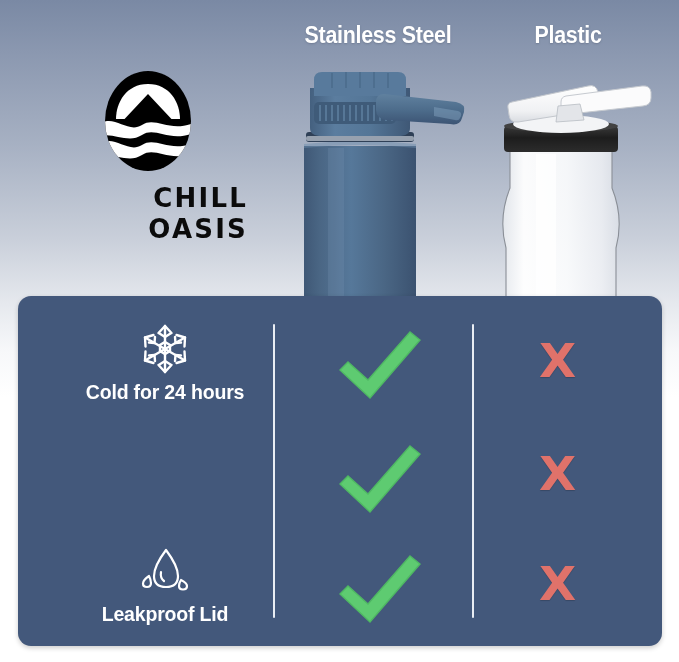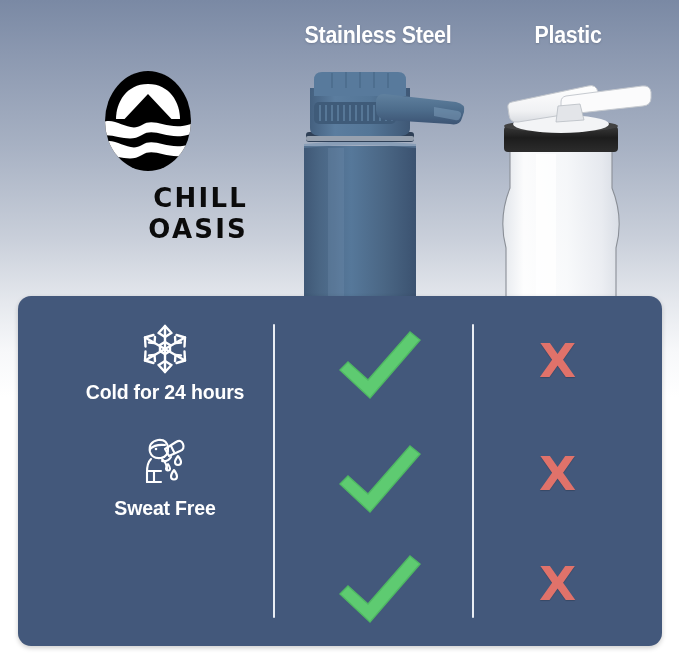--- a/index.html
+++ b/index.html
@@ -280,49 +280,36 @@
         <path d="M37.5 33 L43 33.5 M37.5 33 L37 39"></path>
         <path d="M37.5 21 L43 20.5 M37.5 21 L37 15"></path>
         <path d="M16.5 33 L11 33.5 M16.5 33 L17 39"></path>
 
         <path d="M27 20 L32 23 L32 29 L27 32 L22 29 L22 23 Z"></path>
       </g>
     </svg>
     <div class="feature-label">Cold for 24 hours</div>
   </div>
 
-  <div class="feature-row" id="row-1">
-    <svg class="feature-icon" width="54" height="56" viewBox="0 0 54 56">
-      <g stroke="#ffffff" stroke-width="2.1" fill="none" stroke-linecap="round" stroke-linejoin="round">
-
-        <path d="M12 16 Q 10 6 20 4 Q 29 3 30 12 Q 31 20 23 22 Q 14 23 12 16 Z"></path>
-
-        <path d="M12 13 Q 17 8 27 9"></path>
-
-        <circle cx="18" cy="13" r="1.3" fill="#ffffff" stroke="none"></circle>
-
-        <path d="M27 13 L38 6 Q 43 3 45 8 Q 47 13 42 15 L31 20 Z"></path>
-        <line x1="33" y1="10" x2="36" y2="16"></line>
-
-        <path d="M13 23 Q 9 27 9 36 L9 46"></path>
-        <path d="M24 23 Q 29 27 29 34"></path>
-        <path d="M9 46 L23 46"></path>
-        <line x1="16" y1="35" x2="16" y2="46"></line>
-        <path d="M9 35 L23 35"></path>
-
-        <path d="M24 25 Q 30 26 33 21"></path>
-
-        <path d="M40 20 Q 43 24 43 26 Q 43 29 40 29 Q 37 29 37 26 Q 37 24 40 20 Z"></path>
-        <path d="M36 34 Q 39 38 39 40.5 Q 39 43.5 36 43.5 Q 33 43.5 33 40.5 Q 33 38 36 34 Z"></path>
-        <path d="M30 28 Q 32 31 32 32.5 Q 32 34.5 30 34.5 Q 28 34.5 28 32.5 Q 28 31 30 28 Z"></path>
+
+  <div class="feature-row" id="row-2">
+    <svg class="feature-icon" width="56" height="52" viewBox="0 0 56 52">
+      <g stroke="#ffffff" stroke-width="2.2" fill="none" stroke-linecap="round" stroke-linejoin="round">
+
+        <path d="M29 4 Q 17 20 17 30 Q 17 41 29 41 Q 41 41 41 30 Q 41 20 29 4 Z"></path>
+
+        <path d="M24 26 Q 23 32 27 35"></path>
+
+        <path d="M12 30 Q 6 34 6 37.5 Q 6 41 10 41 Q 14 41 14 37 Q 14 34 12 30 Z"></path>
+
+        <path d="M44 34 Q 50 37 50 40 Q 50 43.5 46 43.5 Q 42 43.5 42 40 Q 42 37 44 34 Z"></path>
       </g>
     </svg>
-    <div class="feature-label">Sweat Free</div>
+    <div class="feature-label">Leakproof Lid</div>
   </div>
-
 
   <svg class="mark check-steel" id="check-0" width="88" height="72" viewBox="0 0 88 72">
     <path d="M4 40 L12 32 L32 50 L74 2 L84 10 L34 68 Z" fill="#5ecb71" stroke="#4fb863" stroke-width="1.4"></path>
   </svg>
   <svg class="mark check-steel" id="check-1" width="88" height="72" viewBox="0 0 88 72">
     <path d="M4 40 L12 32 L32 50 L74 2 L84 10 L34 68 Z" fill="#5ecb71" stroke="#4fb863" stroke-width="1.4"></path>
   </svg>
   <svg class="mark check-steel" id="check-2" width="88" height="72" viewBox="0 0 88 72">
     <path d="M4 40 L12 32 L32 50 L74 2 L84 10 L34 68 Z" fill="#5ecb71" stroke="#4fb863" stroke-width="1.4"></path>
   </svg>

